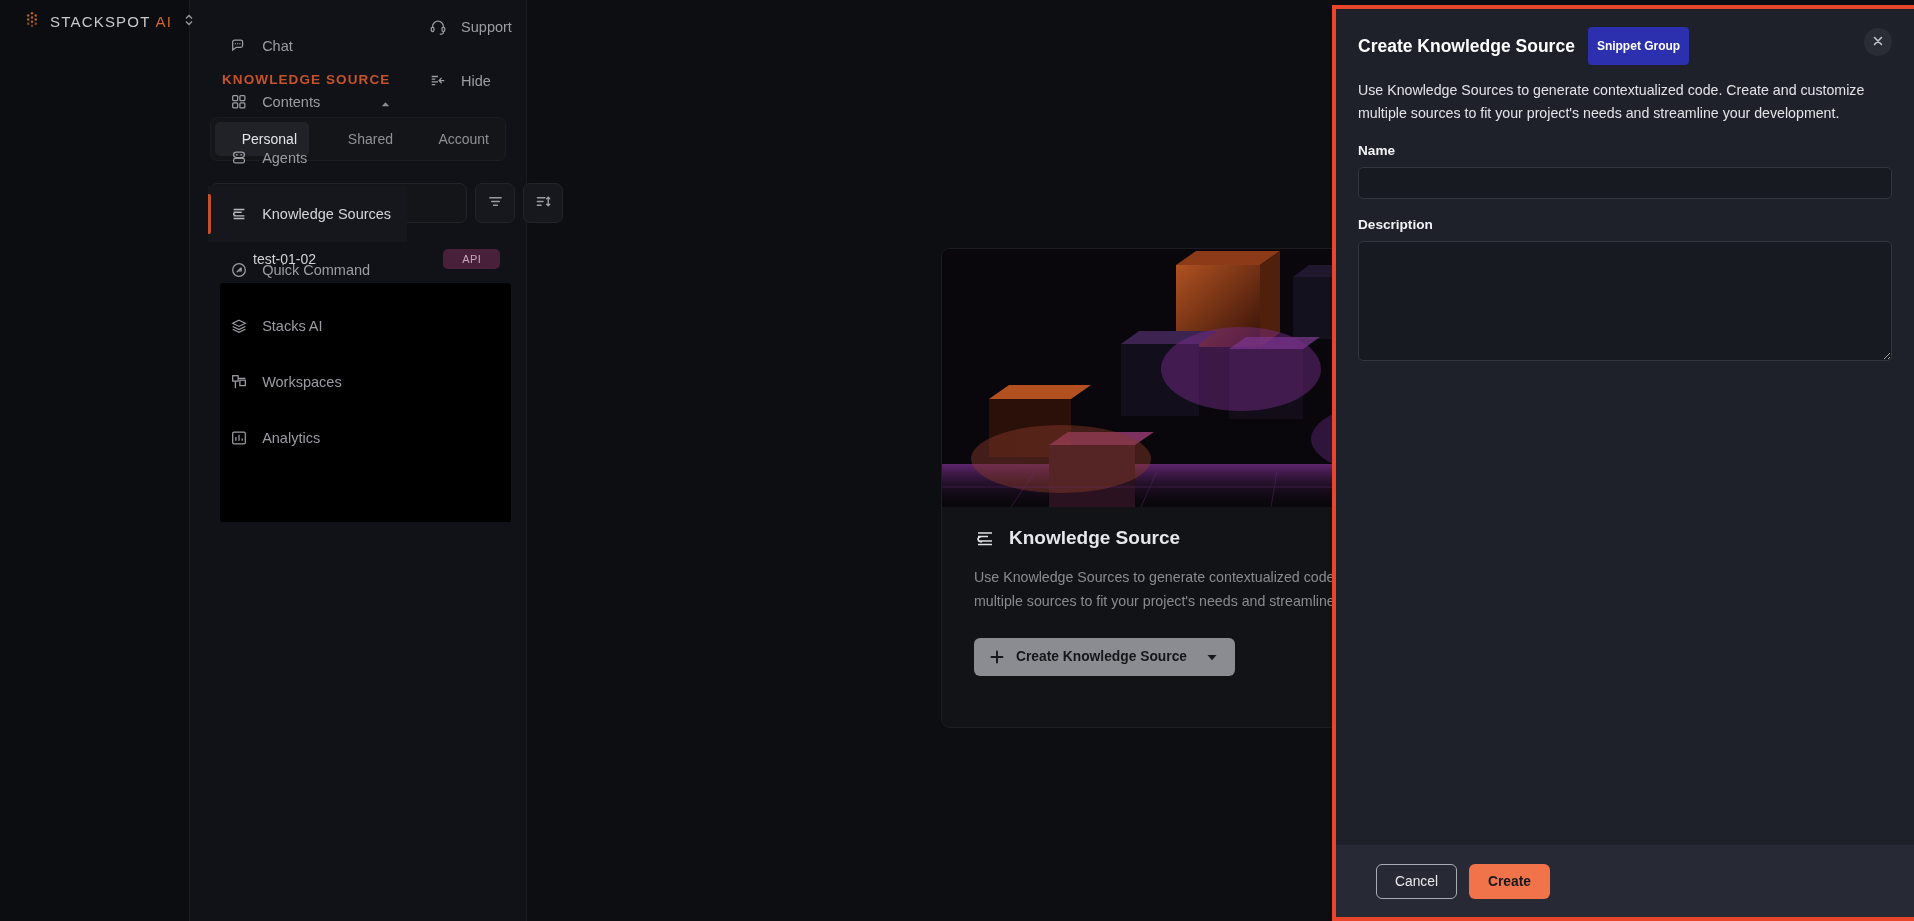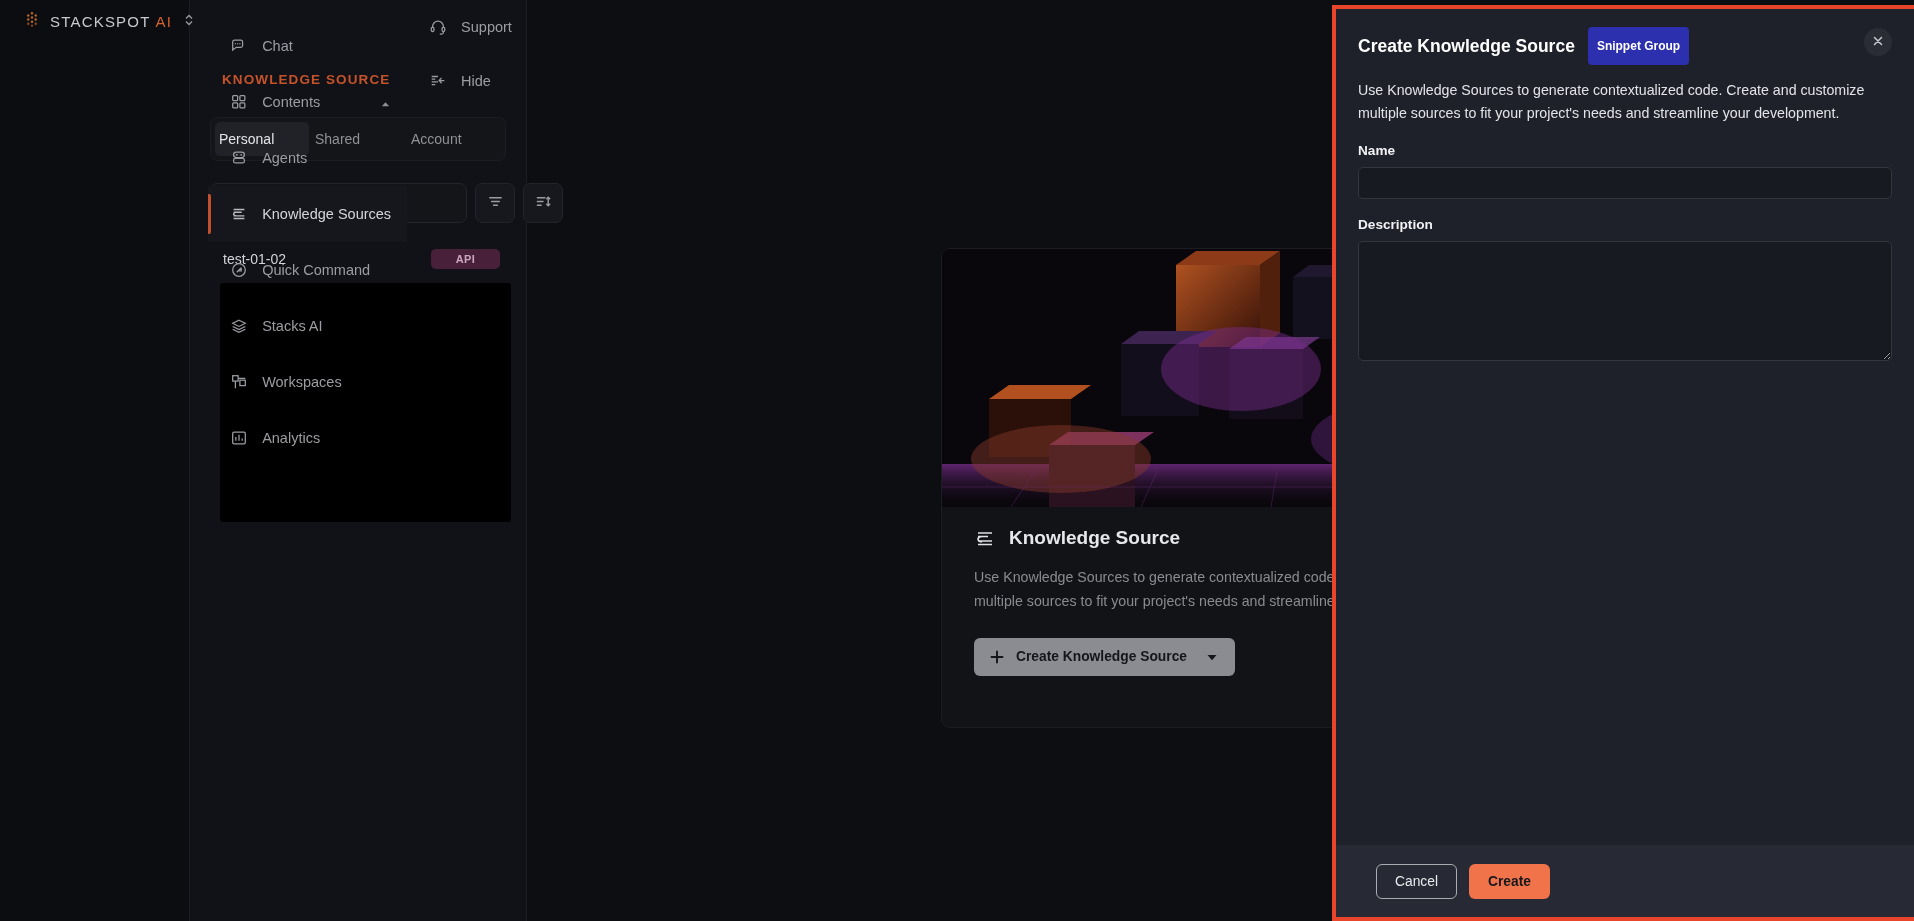--- a/index.html
+++ b/index.html
@@ -60,22 +60,22 @@
   }
   .panel-title {
     color: #c4522b; font-size: 13.5px; font-weight: 700;
     letter-spacing: 1.1px; padding: 72px 0 0 12px;
   }
   .tabs {
     margin: 30px 0 0 0; background: #141519; border-radius: 7px;
     display: flex; padding: 4px; gap: 2px; border: 1px solid #1c1d22;
   }
   .tab {
-    flex: 1 1 0; text-align: left; font-size: 14px; color: #909195;
-    padding: 9px 4px; border-radius: 5px; cursor: pointer;
+    flex: 1 1 0; text-align: right; font-size: 14px; color: #909195;
+    padding: 9px 12px; border-radius: 5px; cursor: pointer;
   }
   .tab.active { background: #212228; color: #e3e4e8; }
 
   .filter-row { margin-top: 22px; display: flex; gap: 8px; }
   .search-box {
     flex: 1 1 auto; height: 40px; background: #141519;
     border: 1px solid #232429; border-radius: 7px;
     display: flex; align-items: center; gap: 9px; padding: 0 12px;
   }
   .search-ico { width: 15px; height: 15px; color: #75767b; flex: 0 0 15px; }
@@ -90,24 +90,24 @@
     display: flex; align-items: center; justify-content: center;
     color: #9b9ca1; cursor: pointer;
   }
   .icon-btn svg { width: 17px; height: 17px; }
 
   .ks-item { margin-top: 26px; }
   .ks-head {
     display: flex; align-items: center; justify-content: space-between;
     padding: 0 6px 0 13px;
   }
-  .ks-name { font-size: 14px; color: #d3d4d8; }
+  .ks-name { font-size: 14px; color: #d3d4d8; margin-left: 30px; }
   .badge-api {
-    background: #49203a; color: #c9a7bd; font-size: 11px; font-weight: 700;
-    padding: 4px 25px; border-radius: 5px; letter-spacing: .3px;
+    background: #49203a; color: #c9a7bd; font-size: 11px; font-weight: 400;
+    padding: 4px 19px; border-radius: 5px; letter-spacing: .3px;
   }
   .ks-preview {
     margin-top: 14px; margin-left: 10px; width: 291px; height: 239px;
     background: #000000; border-radius: 3px;
   }
 
   
   .main {
     flex: 1 1 auto; height: 921px; background: #0d0e12;
     position: relative; overflow: hidden;

